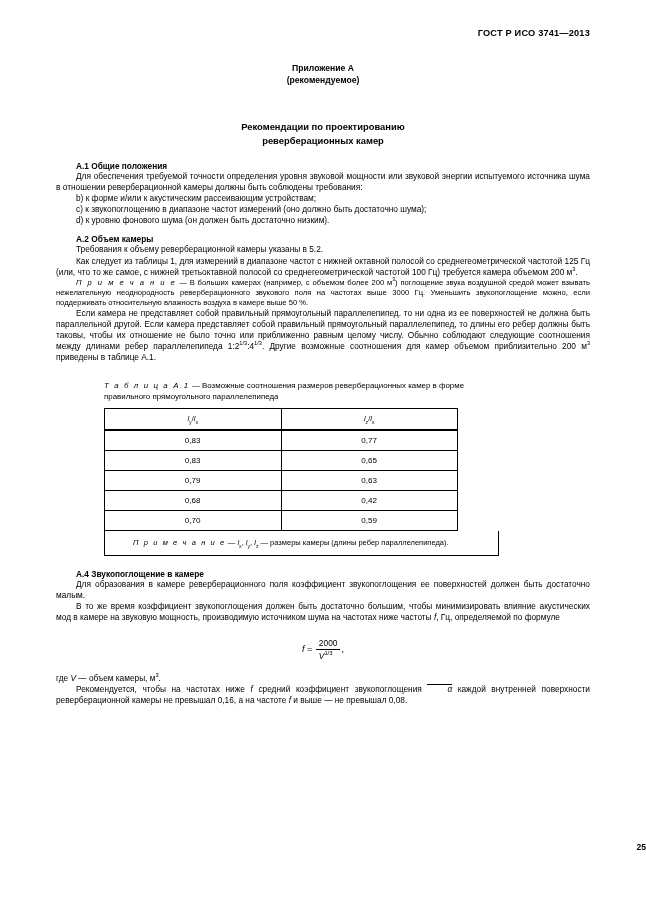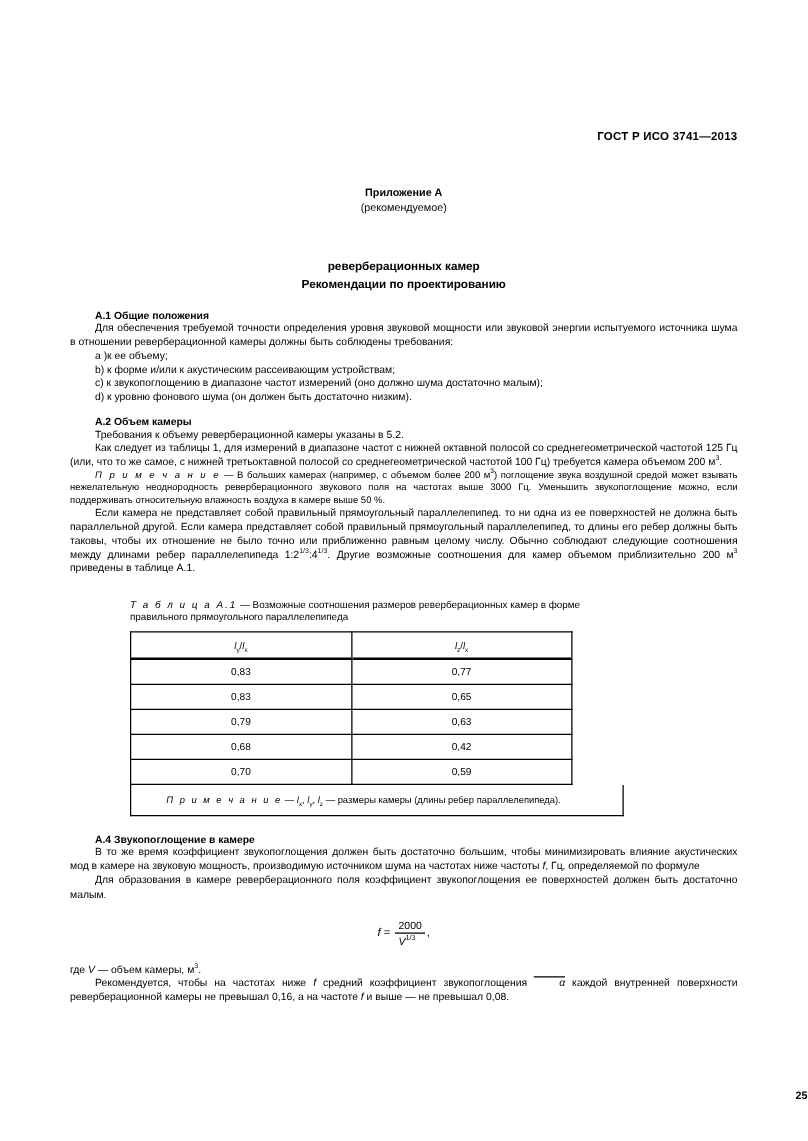--- a/index.html
+++ b/index.html
@@ -26,34 +26,33 @@
     width: 534px;
     height: 913px;
   }
 
   
   .doc-header {
     text-align: right;
     font-size: 9.2px;
     font-weight: bold;
     letter-spacing: 0.2px;
-    padding-top: 60px;
-    margin-top: 44px;
+    padding-top: 28px;
   }
 
   
   .annex-block {
     text-align: center;
-    margin-top: 34px;
+    margin-top: 24px;
     font-size: 8.6px;
     font-weight: bold;
     line-height: 1.45;
   }
   .annex-block .sub {
-    font-weight: normal;
+    font-weight: bold;
   }
 
   .main-title {
     text-align: center;
     margin-top: 33px;
     font-size: 9.4px;
     font-weight: bold;
     line-height: 1.5;
   }
 
@@ -176,49 +175,48 @@
   .ovl {
     display: inline-block;
     border-top: 0.9px solid #000;
     padding-top: 0px;
     line-height: 1;
   }
 
   .pagenum {
     position: absolute;
     right: 0;
-    bottom: 32px;
+    bottom: 61px;
     font-size: 8.6px;
     font-weight: bold;
   }
 </style>
 </head>
 <body>
 
 <div class="page">
   <div class="content">
 
     <div class="doc-header">ГОСТ Р ИСО 3741—2013</div>
 
     <div class="annex-block">
       <div>Приложение А</div>
       <div class="sub">(рекомендуемое)</div>
     </div>
 
     <div class="main-title">
+      <div>Рекомендации по проектированию</div>
       <div>реверберационных камер</div>
-      <div>Рекомендации по проектированию</div>
     </div>
 
     <div class="sec-head">А.1 Общие положения</div>
     <p class="body">Для обеспечения требуемой точности определения уровня звуковой мощности или звуковой энергии испытуемого источника шума в отношении реверберационной камеры должны быть соблюдены требования:</p>
     <ul class="alist">
-      <li>a )к ее объему;</li>
       <li>b) к форме и/или к акустическим рассеивающим устройствам;</li>
-      <li>c) к звукопоглощению в диапазоне частот измерений (оно должно шума достаточно малым);</li>
+      <li>c) к звукопоглощению в диапазоне частот измерений (оно должно быть достаточно шума);</li>
       <li>d) к уровню фонового шума (он должен быть достаточно низким).</li>
     </ul>
 
     <div class="sec-head tight">А.2 Объем камеры</div>
     <p class="body">Требования к объему реверберационной камеры указаны в 5.2.</p>
     <p class="body"><span>Как следует из таблицы 1, для измерений в диапазоне частот с нижней октавной полосой со среднегеометрической частотой 125 Гц (или, что то же самое, с нижней третьоктавной полосой со среднегеометрической частотой 100 Гц) требуется камера объемом 200 м</span><sup>3</sup><span>.</span></p>
     <p class="note"><span class="spaced">П р и м е ч а н и е</span><span> — В больших камерах (например, с объемом более 200 м</span><sup>3</sup><span>) поглощение звука воздушной средой может взывать нежелательную неоднородность реверберационного звукового поля на частотах выше 3000 Гц. Уменьшить звукопоглощение можно, если поддерживать относительную влажность воздуха в камере выше 50 %.</span></p>
 
     <p class="body"><span>Если камера не представляет собой правильный прямоугольный параллелепипед. то ни одна из ее поверхностей не должна быть параллельной другой. Если камера представляет собой правильный прямоугольный параллелепипед, то длины его ребер должны быть таковы, чтобы их отношение не было точно или приближенно равным целому числу. Обычно соблюдают следующие соотношения между длинами ребер параллелепипеда 1:2</span><sup>1/3</sup><span>:4</span><sup>1/3</sup><span>. Другие возможные соотношения для камер объемом приблизительно 200 м</span><sup>3</sup><span> приведены в таблице А.1.</span></p>
 
@@ -259,22 +257,22 @@
           </tr>
         </tbody>
       </table>
 
       <div class="tbl-note">
         <span class="ti"><span class="spaced">П р и м е ч а н и е</span><span> — </span><span class="it">l</span><sub>x</sub>, <span class="it">l</span><sub>y</sub>, <span class="it">l</span><sub>z</sub><span> — размеры камеры (длины ребер параллелепипеда).</span></span>
       </div>
     </div>
 
     <div class="sec-head">А.4 Звукопоглощение в камере</div>
+    <p class="body">Для образования в камере реверберационного поля коэффициент звукопоглощения ее поверхностей должен быть достаточно малым.</p>
     <p class="body"><span>В то же время коэффициент звукопоглощения должен быть достаточно большим, чтобы минимизировать влияние акустических мод в камере на звуковую мощность, производимую источником шума на частотах ниже частоты </span><span class="it">f</span><span>, Гц, определяемой по формуле</span></p>
-    <p class="body">Для образования в камере реверберационного поля коэффициент звукопоглощения ее поверхностей должен быть достаточно малым.</p>
 
     <div class="formula">
       <span class="it">f</span>
       <span>=</span>
       <span class="frac">
         <span class="num">2000</span>
         <span class="den"><span class="it">V</span><sup>1/3</sup></span>
       </span><span>,</span>
     </div>
 

